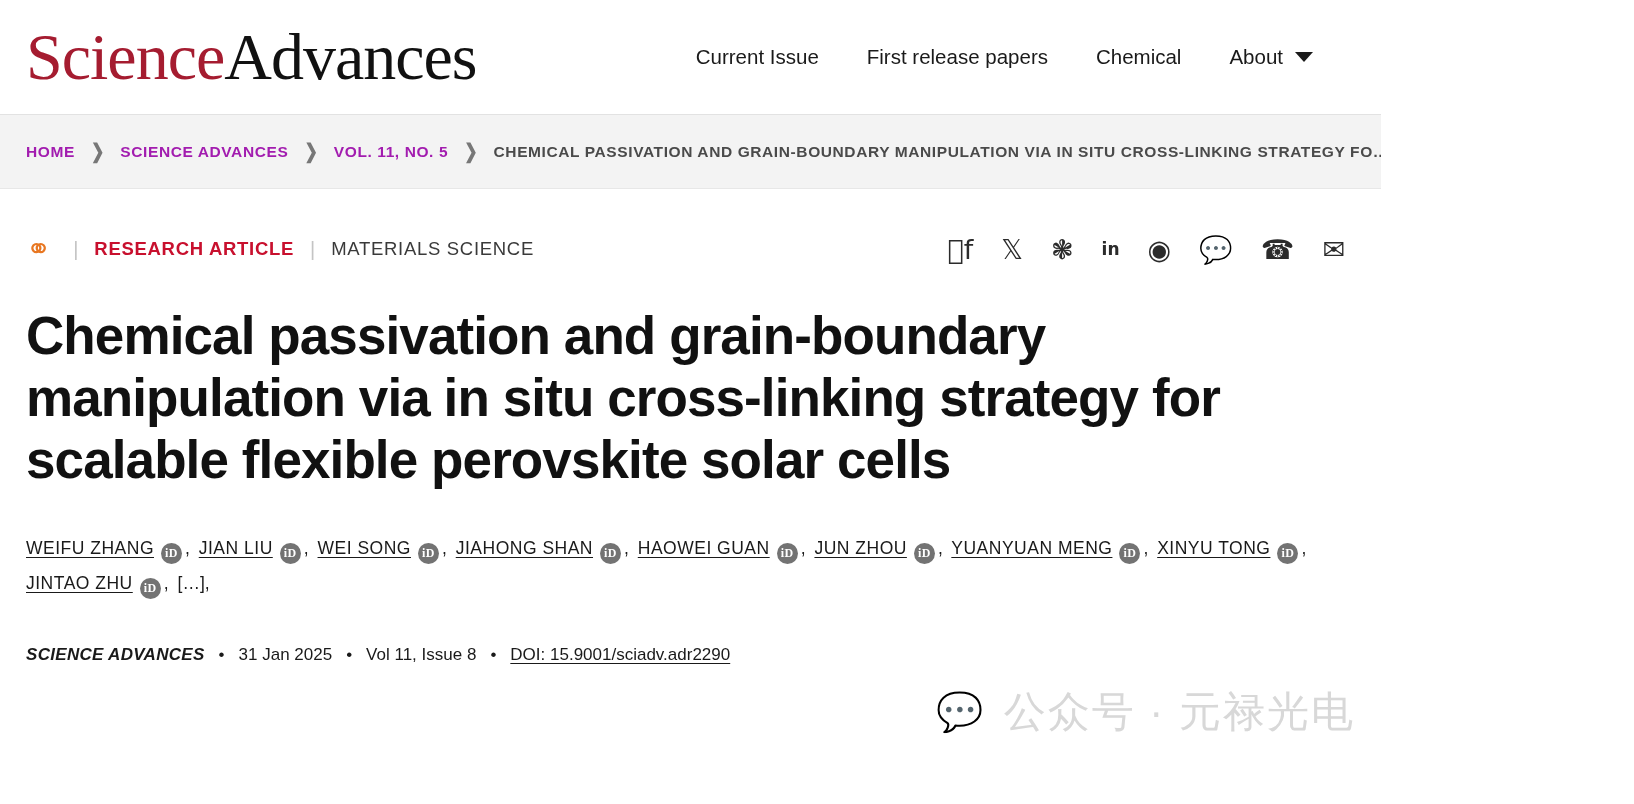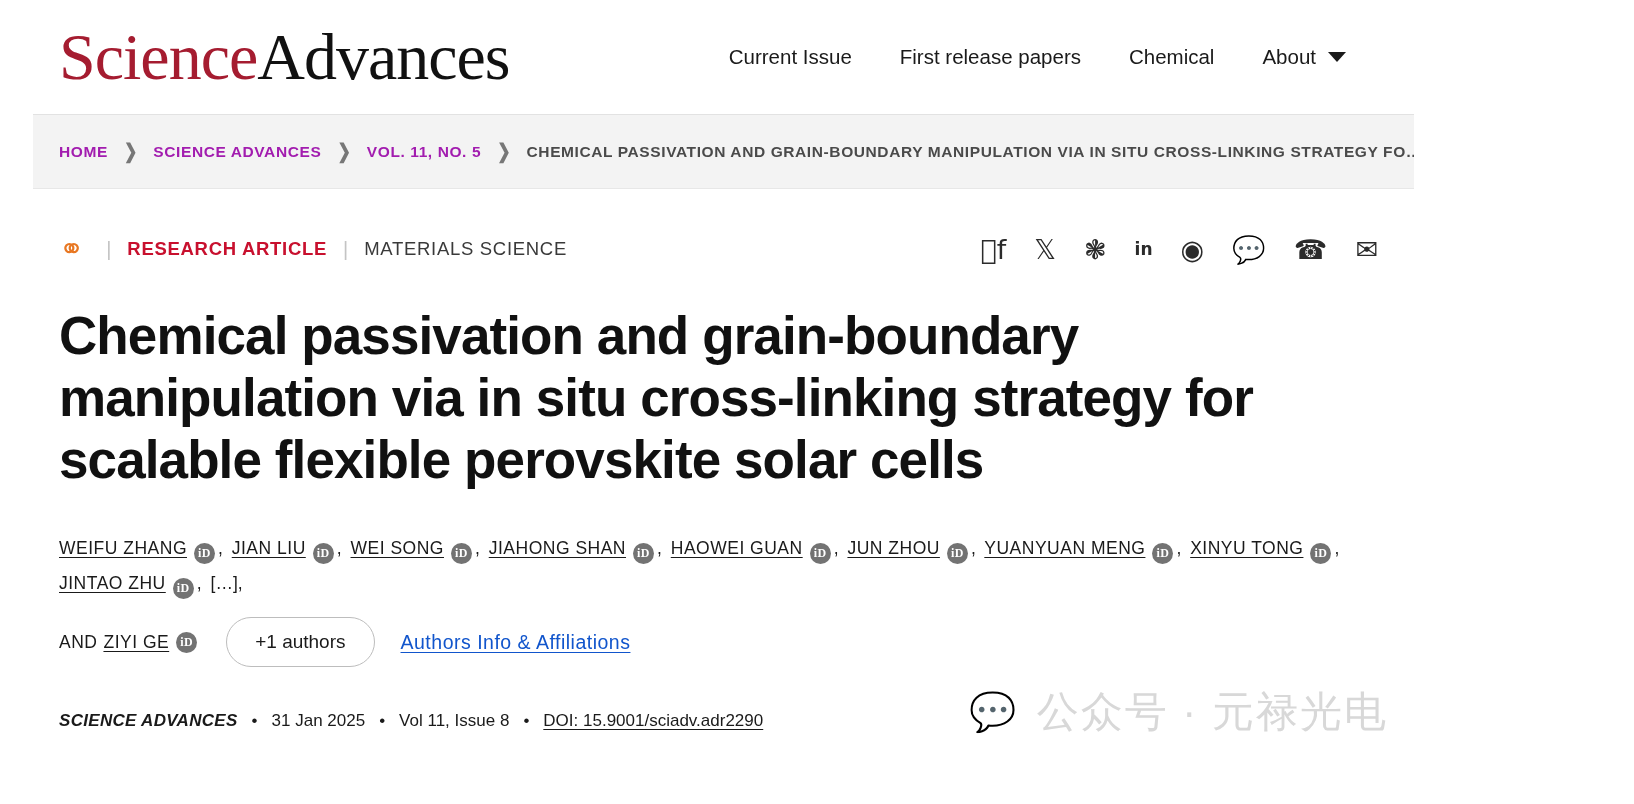--- a/index.html
+++ b/index.html
@@ -3,21 +3,21 @@
 <meta charset="utf-8">
 <style>
   * { box-sizing: border-box; }
   html, body {
     margin: 0; padding: 0;
     width: 1634px; height: 804px;
     background: #ffffff;
     font-family: "Liberation Sans", sans-serif;
     overflow: hidden;
   }
-  .page { position: relative; width: 1381px; height: 804px; background:#fff;margin-left:33px; }
+  .page { position: relative; width: 1381px; height: 804px; background:#fff; }
 
   
   .masthead {
     height: 115px;
     display: flex;
     align-items: center;
     padding: 0 26px 0 26px;
     border-bottom: 1px solid #e2e2e2;
     background: #fff;
   }
@@ -305,27 +305,20 @@
       <span class="author-name">WEI SONG</span><span class="orcid">iD</span><span class="sep-comma">,</span>
       <span class="author-name">JIAHONG SHAN</span><span class="orcid">iD</span><span class="sep-comma">,</span>
       <span class="author-name">HAOWEI GUAN</span><span class="orcid">iD</span><span class="sep-comma">,</span>
       <span class="author-name">JUN ZHOU</span><span class="orcid">iD</span><span class="sep-comma">,</span>
       <span class="author-name">YUANYUAN MENG</span><span class="orcid">iD</span><span class="sep-comma">,</span>
       <span class="author-name">XINYU TONG</span><span class="orcid">iD</span><span class="sep-comma">,</span>
       <span class="author-name">JINTAO ZHU</span><span class="orcid">iD</span><span class="sep-comma">,</span>
       <span class="ellipsis">[…]</span><span class="sep-comma">,</span>
     </div>
 
-    <div class="authors-line2">
-      <span class="and-label">AND</span>
-      <span class="author-name">ZIYI GE</span>
-        <span class="orcid">iD</span>
-      <button class="more-authors-btn">+1 authors</button>
-      <a href="#" class="affil-link">Authors Info &amp; Affiliations</a>
-    </div>
 
     <div class="journal-line">
       <span class="journal-name">SCIENCE ADVANCES</span>
       <span class="dot">•</span>
       <span>31 Jan 2025</span>
       <span class="dot">•</span>
       <span>Vol 11, Issue 8</span>
       <span class="dot">•</span>
       <a href="#" class="doi">DOI: 15.9001/sciadv.adr2290</a>
     </div>

